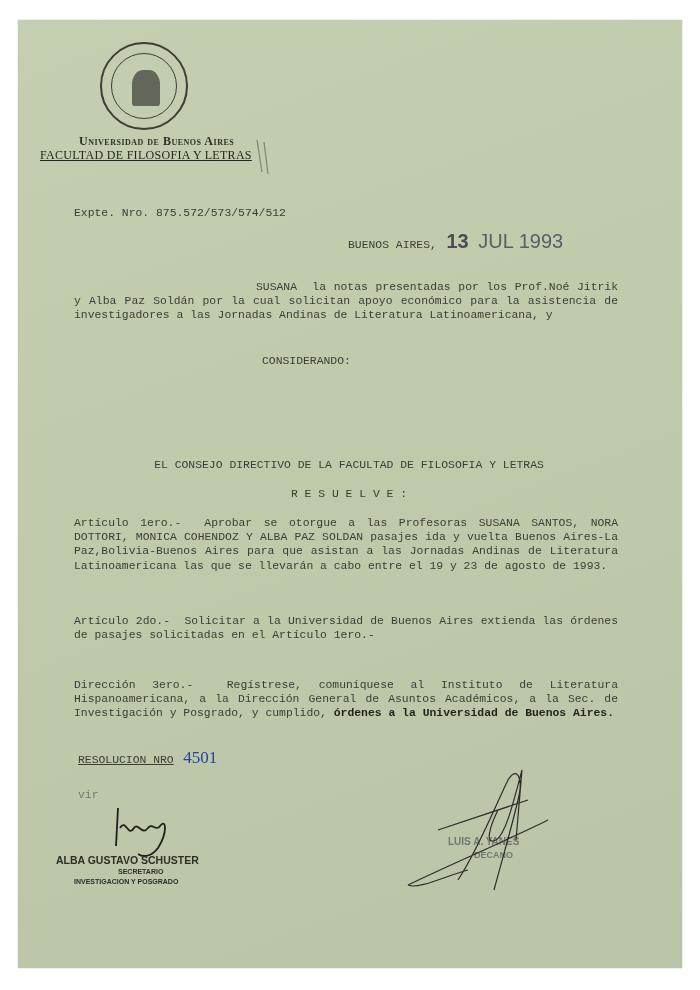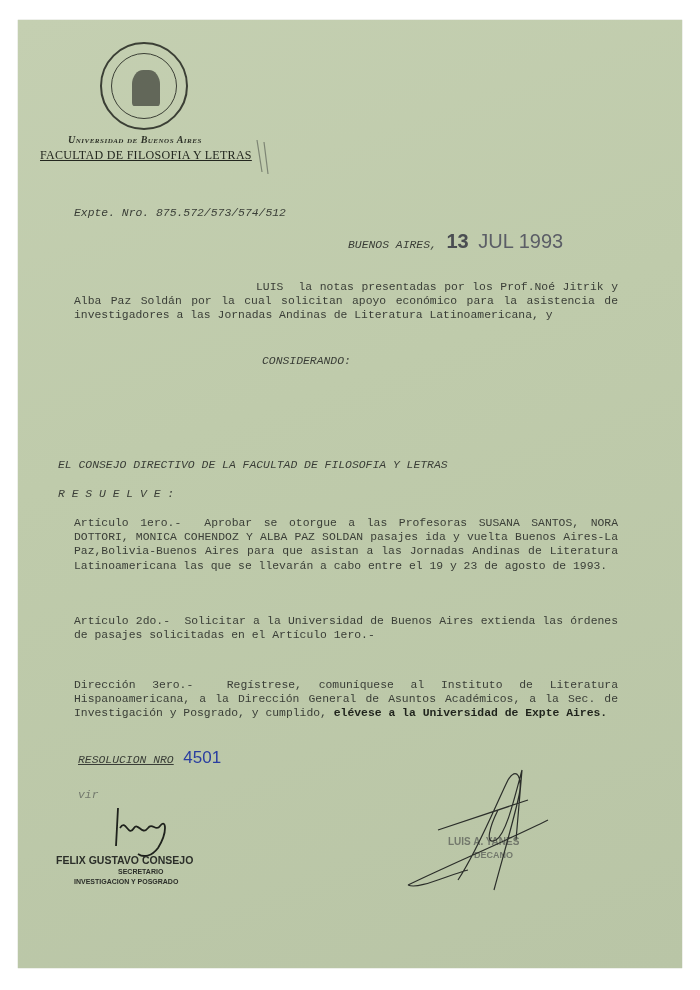--- a/index.html
+++ b/index.html
@@ -19,37 +19,37 @@
   }
   .seal-inner {
     position: absolute; left: 9px; top: 9px; width: 66px; height: 66px; border-radius: 50%;
     border: 1px solid #3b3f35; box-sizing: border-box;
   }
   .seal-fig {
     position: absolute; left: 20px; top: 16px; width: 28px; height: 36px;
     background: #4a4e43; border-radius: 40% 40% 10% 10%; opacity: .8;
   }
   .uni-name {
-    left: 50px; top: 114px; font-family: "Liberation Serif", "DejaVu Serif", serif;
-    font-size: 10px; letter-spacing: .5px; color: #2d3128; font-variant: small-caps; font-weight: bold; font-style: italic;
+    left: 61px; top: 114px; font-family: "Liberation Serif", "DejaVu Serif", serif;
+    font-size: 12px; letter-spacing: .5px; color: #2d3128; font-variant: small-caps; font-weight: bold;
   }
   .fac-name {
     left: 22px; top: 128px; font-family: "Liberation Serif", "DejaVu Serif", serif;
     font-size: 12px; color: #23271f; letter-spacing: .3px; text-decoration: underline;
   }
-  .tw { font-size: 11.4px; color: #3a3e37; line-height: 14px; white-space: pre; font-style: italic; }
+  .tw { font-size: 11.4px; color: #3a3e37; line-height: 14px; white-space: pre; }
   .bold { color: #1f231c; font-weight: bold; }
   .stamp-date {
     font-family: "Liberation Sans", "DejaVu Sans", sans-serif; font-weight: bold; color: #4a4d52; font-size: 20px;
   }
   .stamp-my { font-family: "Liberation Sans", "DejaVu Sans", sans-serif; color: #5b5e66; font-size: 20px; }
   .body-block { left: 56px; width: 544px; text-align: justify; font-size: 11.4px; line-height: 14.2px; color: #3a3e37; }
-  .center { left: 40px; width: 544px; }
+  .center { text-align: center; left: 59px; width: 544px; }
   .underline { text-decoration: underline; }
-  .handwrite { font-family: Liberation Sans, sans-serif; color: #2a3ea0; font-size: 17px; }
+  .handwrite { font-family: Liberation Serif, serif; color: #2a3ea0; font-size: 17px; }
   .sig-name { font-family: "Liberation Sans", "DejaVu Sans", sans-serif; font-weight: bold; color: #2b2e29; }
   .faded { color: #5a5e58; opacity: .75; }
 </style>
 </head>
 <body>
 
 <div class="page">
 
   <div class="abs seal">
     <div class="seal-inner">
@@ -61,50 +61,50 @@
 
   <div class="abs tw" style="left:56px; top:186px;">Expte. Nro. 875.572/573/574/512</div>
 
   <div class="abs" style="left:330px; top:210px;">
     <span class="tw">BUENOS AIRES,</span>
     <span class="stamp-date">13</span>
     <span class="stamp-my">JUL 1993</span>
   </div>
 
   <div class="abs body-block" style="top:260px; text-indent:182px;">
-    <span>LUIS</span>&nbsp;&nbsp;<span>la notas presentadas por los Prof.Noé Jitrik y Alba Paz Soldán por la cual solicitan apoyo económico para la asistencia de investigadores a las Jornadas Andinas de Literatura Latinoamericana, y</span>
+    <span>SUSANA</span>&nbsp;&nbsp;<span>la notas presentadas por los Prof.Noé Jitrik y Alba Paz Soldán por la cual solicitan apoyo económico para la asistencia de investigadores a las Jornadas Andinas de Literatura Latinoamericana, y</span>
   </div>
 
   <div class="abs tw" style="left:244px; top:334px;">CONSIDERANDO:</div>
 
   <div class="abs center tw" style="top:438px;">EL CONSEJO DIRECTIVO DE LA FACULTAD DE FILOSOFIA Y LETRAS</div>
   <div class="abs center tw" style="top:467px;">R E S U E L V E :</div>
 
   <div class="abs body-block" style="top:496px;">
     <span>Artículo 1ero.-</span>&nbsp;&nbsp;<span>Aprobar se otorgue a las Profesoras SUSANA SANTOS, NORA DOTTORI, MONICA COHENDOZ Y ALBA PAZ SOLDAN pasajes ida y vuelta Buenos Aires-La Paz,Bolivia-Buenos Aires para que asistan a las Jornadas Andinas de Literatura Latinoamericana las que se llevarán a cabo entre el 19 y 23 de agosto de 1993.</span>
   </div>
   <div class="abs body-block" style="top:594px;">
     <span>Artículo 2do.-</span>&nbsp;&nbsp;<span>Solicitar a la Universidad de Buenos Aires extienda las órdenes de pasajes solicitadas en el Artículo 1ero.-</span>
   </div>
   <div class="abs body-block" style="top:658px;">
     <span>Dirección 3ero.-</span>&nbsp;&nbsp;<span>Regístrese, comuníquese al Instituto de Literatura Hispanoamericana, a la Dirección General de Asuntos Académicos, a la Sec. de Investigación y Posgrado, y cumplido,</span>
-    <span class="bold">elévese a la Universidad de Expte Aires.</span>
+    <span class="bold">órdenes a la Universidad de Buenos Aires.</span>
   </div>
 
   <div class="abs" style="left:60px; top:728px;">
     <span class="tw underline">RESOLUCION NRO</span>
     <span class="handwrite">4501</span>
   </div>
 
   <div class="abs tw faded" style="left:60px; top:768px;">vir</div>
 
   <svg class="abs" style="left:90px; top:778px;" width="70" height="60">
     <path d="M8 48 L10 10 M12 30 C18 20 20 40 26 30 C30 24 34 38 40 30 C44 24 48 34 52 28 C58 20 60 34 50 50 C44 58 36 60 30 56" stroke="#1e211c" stroke-width="1.8" fill="none"></path>
   </svg>
-  <div class="abs sig-name" style="left:38px; top:834px; font-size:10.5px;">FELIX GUSTAVO CONSEJO</div>
+  <div class="abs sig-name" style="left:38px; top:834px; font-size:10.5px;">ALBA GUSTAVO SCHUSTER</div>
   <div class="abs sig-name" style="left:100px; top:848px; font-size:7px;">SECRETARIO</div>
   <div class="abs sig-name" style="left:56px; top:858px; font-size:7px;">INVESTIGACION Y POSGRADO</div>
 
   <div class="abs sig-name faded" style="left:430px; top:816px; font-size:10px;">LUIS A. YANES</div>
   <div class="abs sig-name faded" style="left:456px; top:830px; font-size:9px;">DECANO</div>
   <svg class="abs" style="left:380px; top:740px;" width="170" height="140">
     <path d="M10 125 C40 110 110 80 150 60 M40 70 L130 40 M60 120 C80 90 100 40 110 20 C118 6 126 16 120 40 C114 66 104 100 96 130 M100 50 C92 66 86 86 98 80 C108 74 116 40 124 10 M124 10 L118 80 M10 125 C20 130 50 115 70 110" stroke="#2b2e2a" stroke-width="1.2" fill="none"></path>
   </svg>
 
   <svg class="abs" style="left:236px; top:118px;" width="20" height="40">

